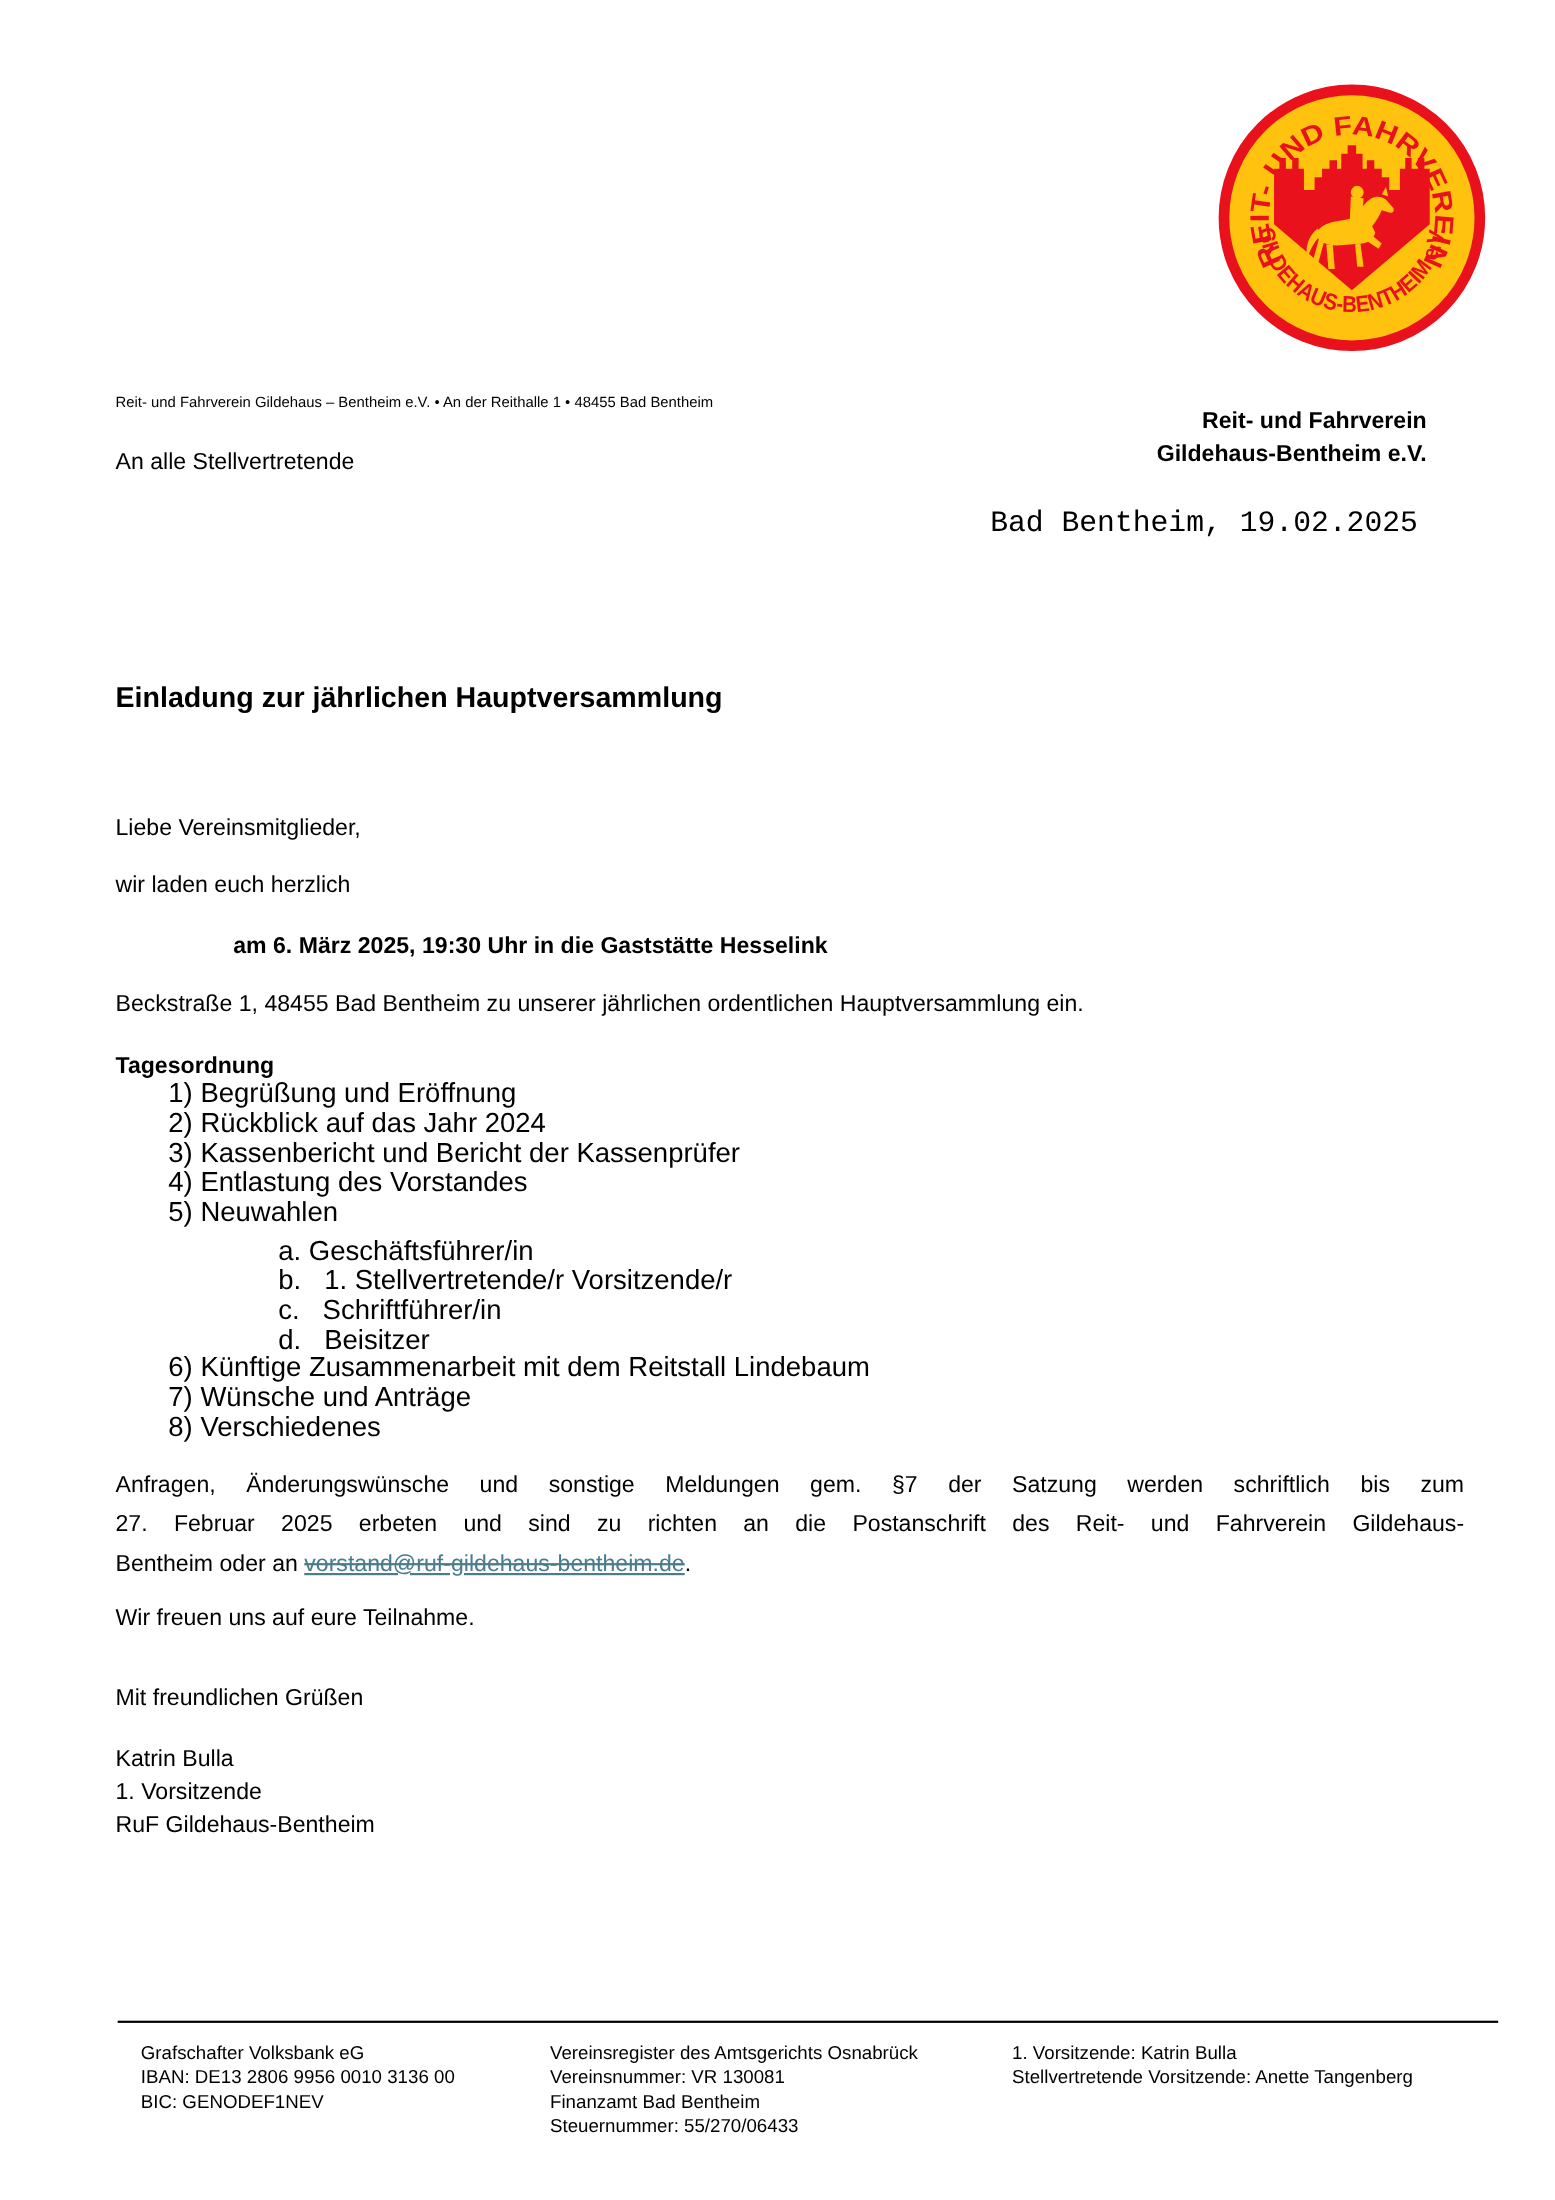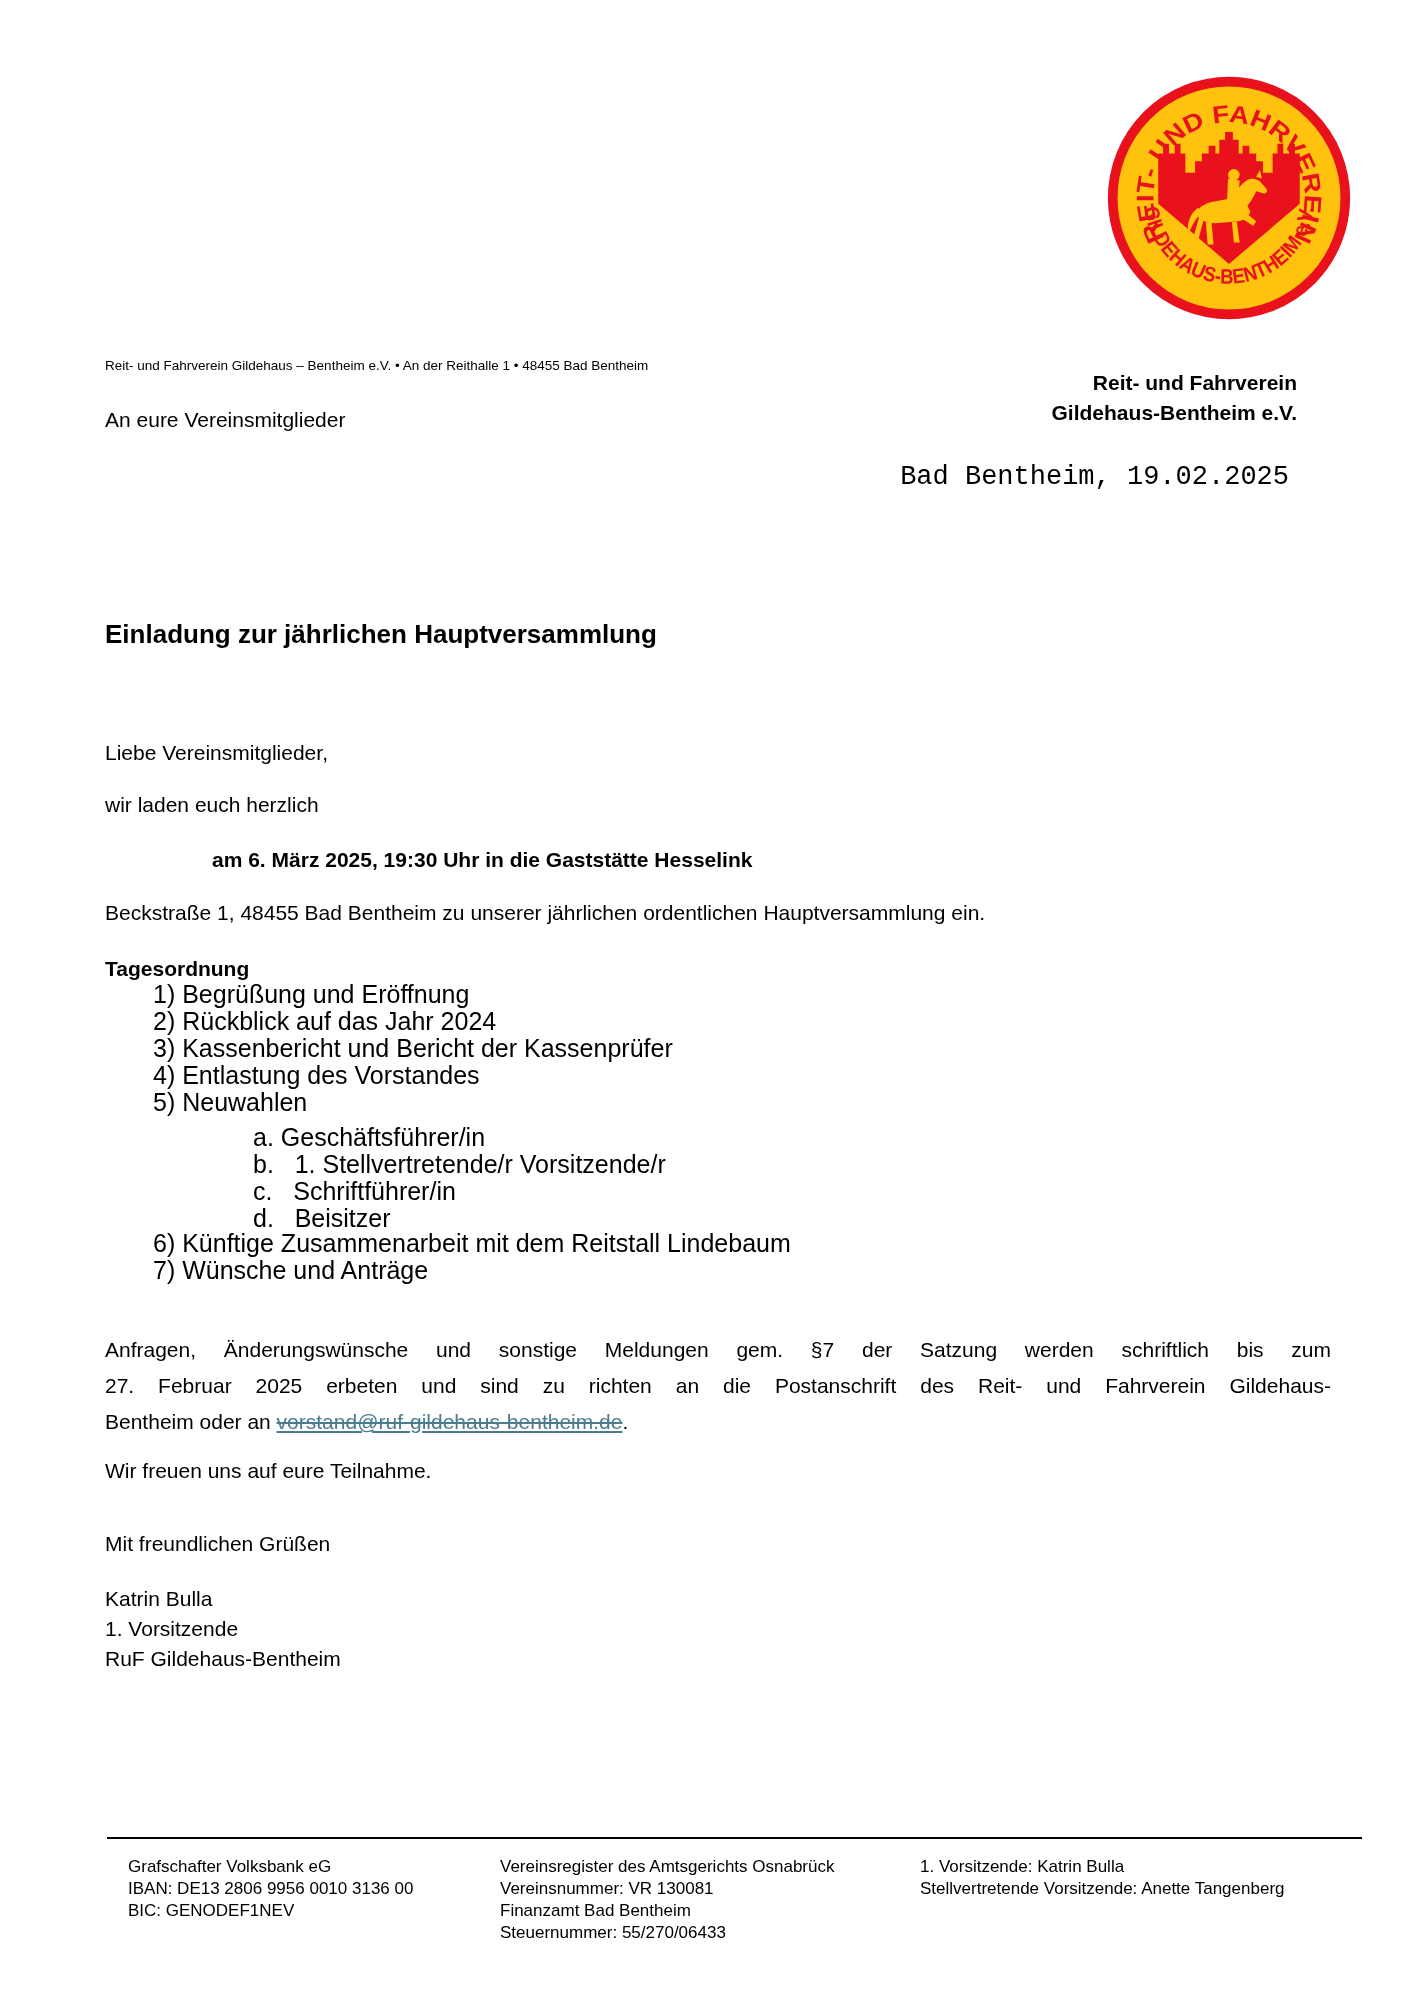--- a/index.html
+++ b/index.html
@@ -75,21 +75,21 @@
         <path d="M138,154 L141,176 L135,176 L133,155 Z"></path>
         <path d="M104,152 L98,174 L93,172 L99,150 Z"></path>
         <path d="M112,155 L114,178 L108,178 L106,155 Z"></path>
         <path d="M98,140 C90,146 86,156 88,168 C92,158 96,150 102,146 Z"></path>
       </g>
     </svg>
   </div>
 
   <div class="abs sender">Reit- und Fahrverein Gildehaus – Bentheim e.V. • An der Reithalle 1 • 48455 Bad Bentheim</div>
 
-  <div class="abs recipient">An eure Vereinsmitglieder</div>
+  <div class="abs recipient">An alle Stellvertretende</div>
 
   <div class="abs right-block">
     <div class="org-name">
       <div>Reit- und Fahrverein</div>
       <div>Gildehaus-Bentheim e.V.</div>
     </div>
     <div class="date-line">Bad Bentheim, 19.02.2025</div>
   </div>
 
   <div class="abs title">Einladung zur jährlichen Hauptversammlung</div>
@@ -109,20 +109,21 @@
     </div>
   <div class="abs list sublist">
       <div>a. Geschäftsführer/in</div>
       <div>b.&nbsp;&nbsp; 1. Stellvertretende/r Vorsitzende/r</div>
       <div>c.&nbsp;&nbsp; Schriftführer/in</div>
       <div>d.&nbsp;&nbsp; Beisitzer</div>
     </div>
   <div class="abs list list2">
       <div>6) Künftige Zusammenarbeit mit dem Reitstall Lindebaum</div>
       <div>7) Wünsche und Anträge</div>
+      <div>8) Verschiedenes</div>
     </div>
 
   <div class="abs request">
     <div class="jline">Anfragen, Änderungswünsche und sonstige Meldungen gem. §7 der Satzung werden schriftlich bis zum</div>
     <div class="jline">27. Februar 2025 erbeten und sind zu richten an die Postanschrift des Reit- und Fahrverein Gildehaus-</div>
     <div>
       <span>Bentheim oder an </span><a class="email-link" style="color: rgb(74, 124, 142); text-decoration-color: rgb(74, 124, 142);">vorstand@ruf-gildehaus-bentheim.de</a><span>.</span>
     </div>
   </div>
 

